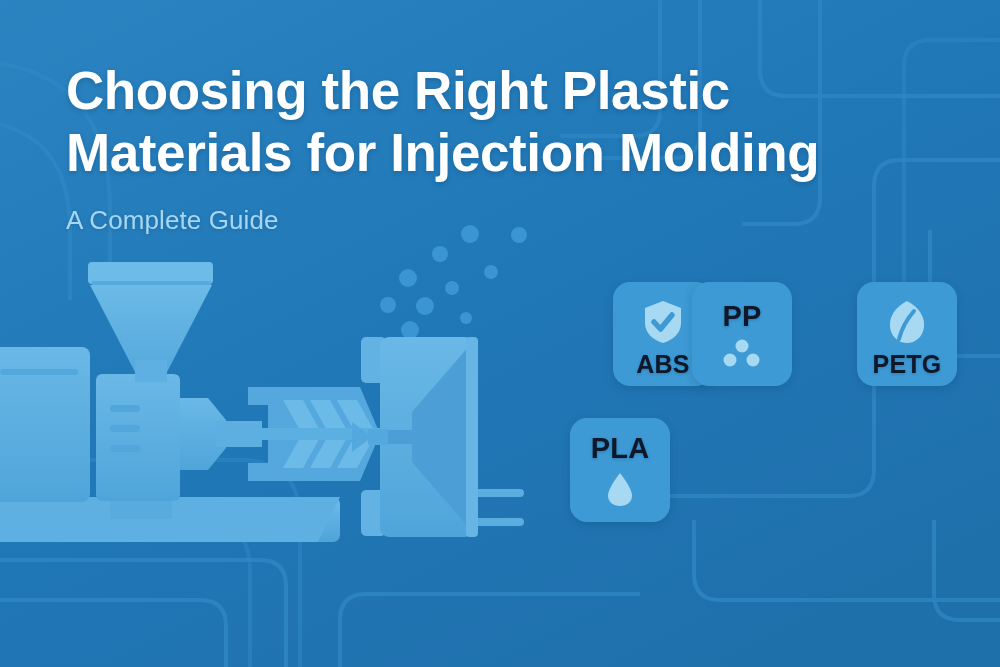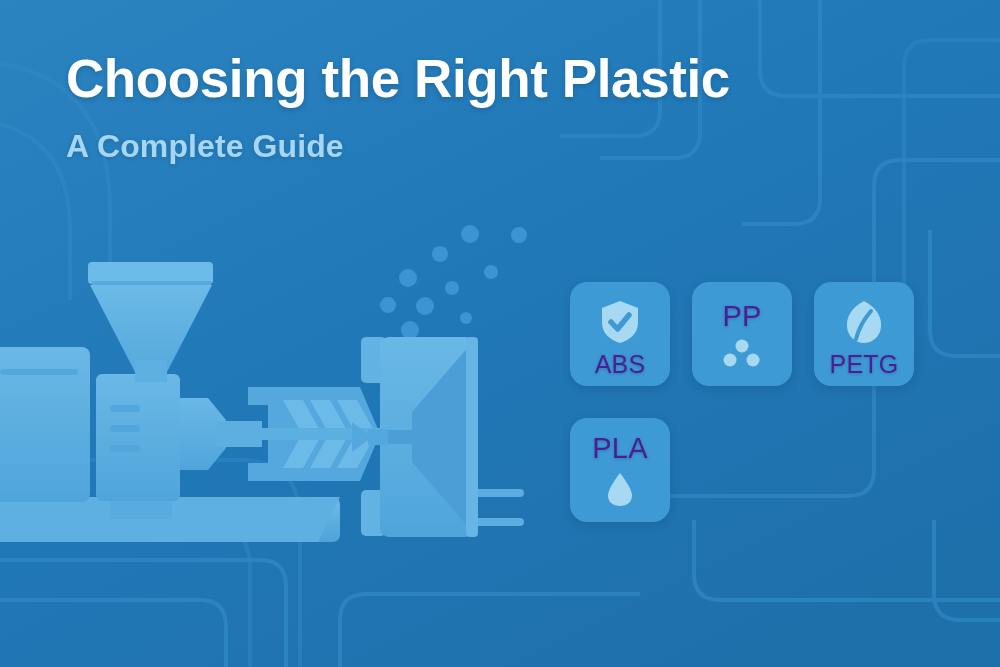--- a/index.html
+++ b/index.html
@@ -18,38 +18,38 @@
   .layer {
     position: absolute;
     inset: 0;
     width: 1000px;
     height: 667px;
   }
   
   #headline {
     position: absolute;
     left: 66px;
-    top: 48px;
+    top: 60px;
     width: 790px;
     z-index: 40;
   }
   .title-line {
     color: #ffffff;
     font-size: 53px;
     line-height: 62px;
     font-weight: bold;
     letter-spacing: -0.4px;
     white-space: nowrap;
     text-shadow: 0 2px 5px rgba(10,60,100,0.30);
   }
   .subtitle {
     color: #a6d6f2;
-    font-size: 32px;
+    font-size: 26px;
     line-height: 40px;
-    font-weight: bold;
+    font-weight: normal;
     margin-top: 16px;
     letter-spacing: 0.1px;
     white-space: nowrap;
     text-shadow: 0 1px 4px rgba(10,60,100,0.22);
   }
   
   #cards {
     position: absolute;
     left: 570px;
     top: 282px;
@@ -66,26 +66,26 @@
     height: 104px;
     border-radius: 17px;
     background: #3d9ad4;
     box-shadow: 0 3px 9px rgba(12,62,103,0.22);
     display: flex;
     flex-direction: column;
     align-items: center;
     justify-content: center;
     box-sizing: border-box;
   }
-  .card.icon-top   { padding-top: 8px; }
+  .card.icon-top   { padding-top: 8px; margin-left: 43px; }
   .card .card-icon { display: block; }
   .card-label {
-    color: #4c1d95;
+    color: #0f172a;
     font-size: 25px;
-    font-weight: normal;
+    font-weight: bold;
     line-height: 27px;
     letter-spacing: 0.2px;
     text-shadow: 0 1px 3px rgba(14,66,108,0.35);
   }
   .card-label.big { font-size: 29px; line-height: 30px; }
   .gap-s { height: 6px; }
   .gap-m { height: 8px; }
   
   #machine { z-index: 30; }
 </style>
@@ -125,20 +125,21 @@
     </g>
     <g fill="none" stroke="#2f88c4" stroke-width="4" opacity="0.55">
       <path d="M-20 460 L240 460 Q300 460 300 520 L300 690"></path>
       <path d="M-20 520 L200 520 Q250 520 250 570 L250 690"></path>
       <path d="M1020 40 L930 40 Q904 40 904 66 L904 300"></path>
     </g>
   </svg>
 
   <div id="headline">
     <div class="title-line">Choosing the Right Plastic</div>
+    <div class="title-line">Materials for Injection Molding</div>
     <div class="subtitle">A Complete Guide</div>
   </div>
 
   <svg id="machine" class="layer" viewBox="0 0 1000 667">
     <defs>
       <linearGradient id="partGrad" x1="0" y1="0" x2="0" y2="1">
         <stop offset="0%" stop-color="#6ab8e6"></stop>
         <stop offset="100%" stop-color="#4fa5da"></stop>
       </linearGradient>
       <linearGradient id="hopperGrad" x1="0" y1="0" x2="0" y2="1">

